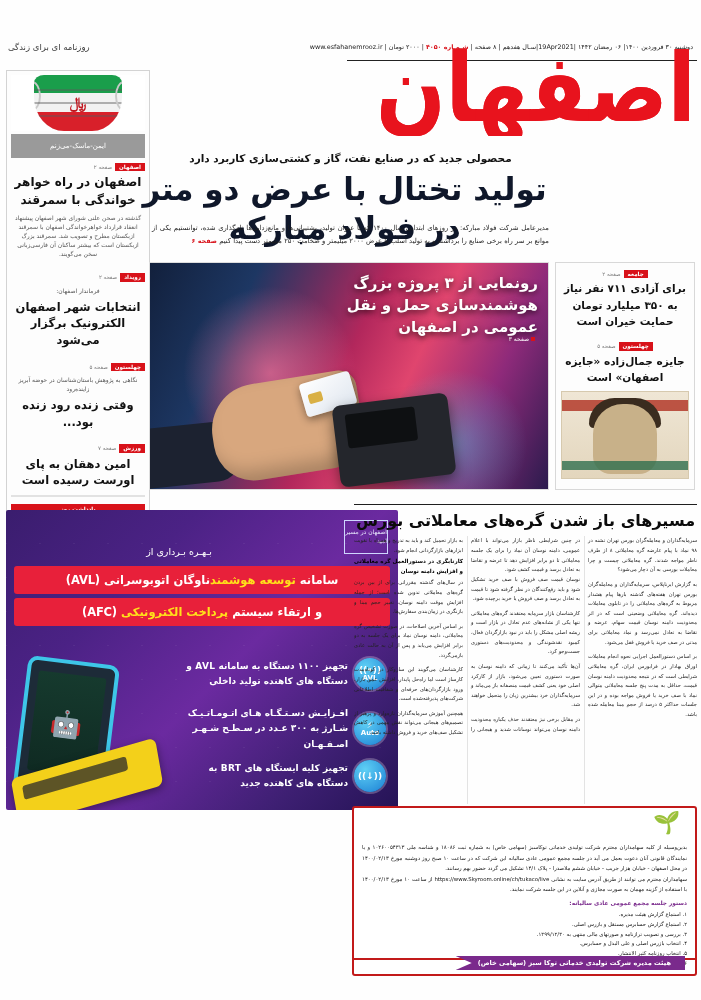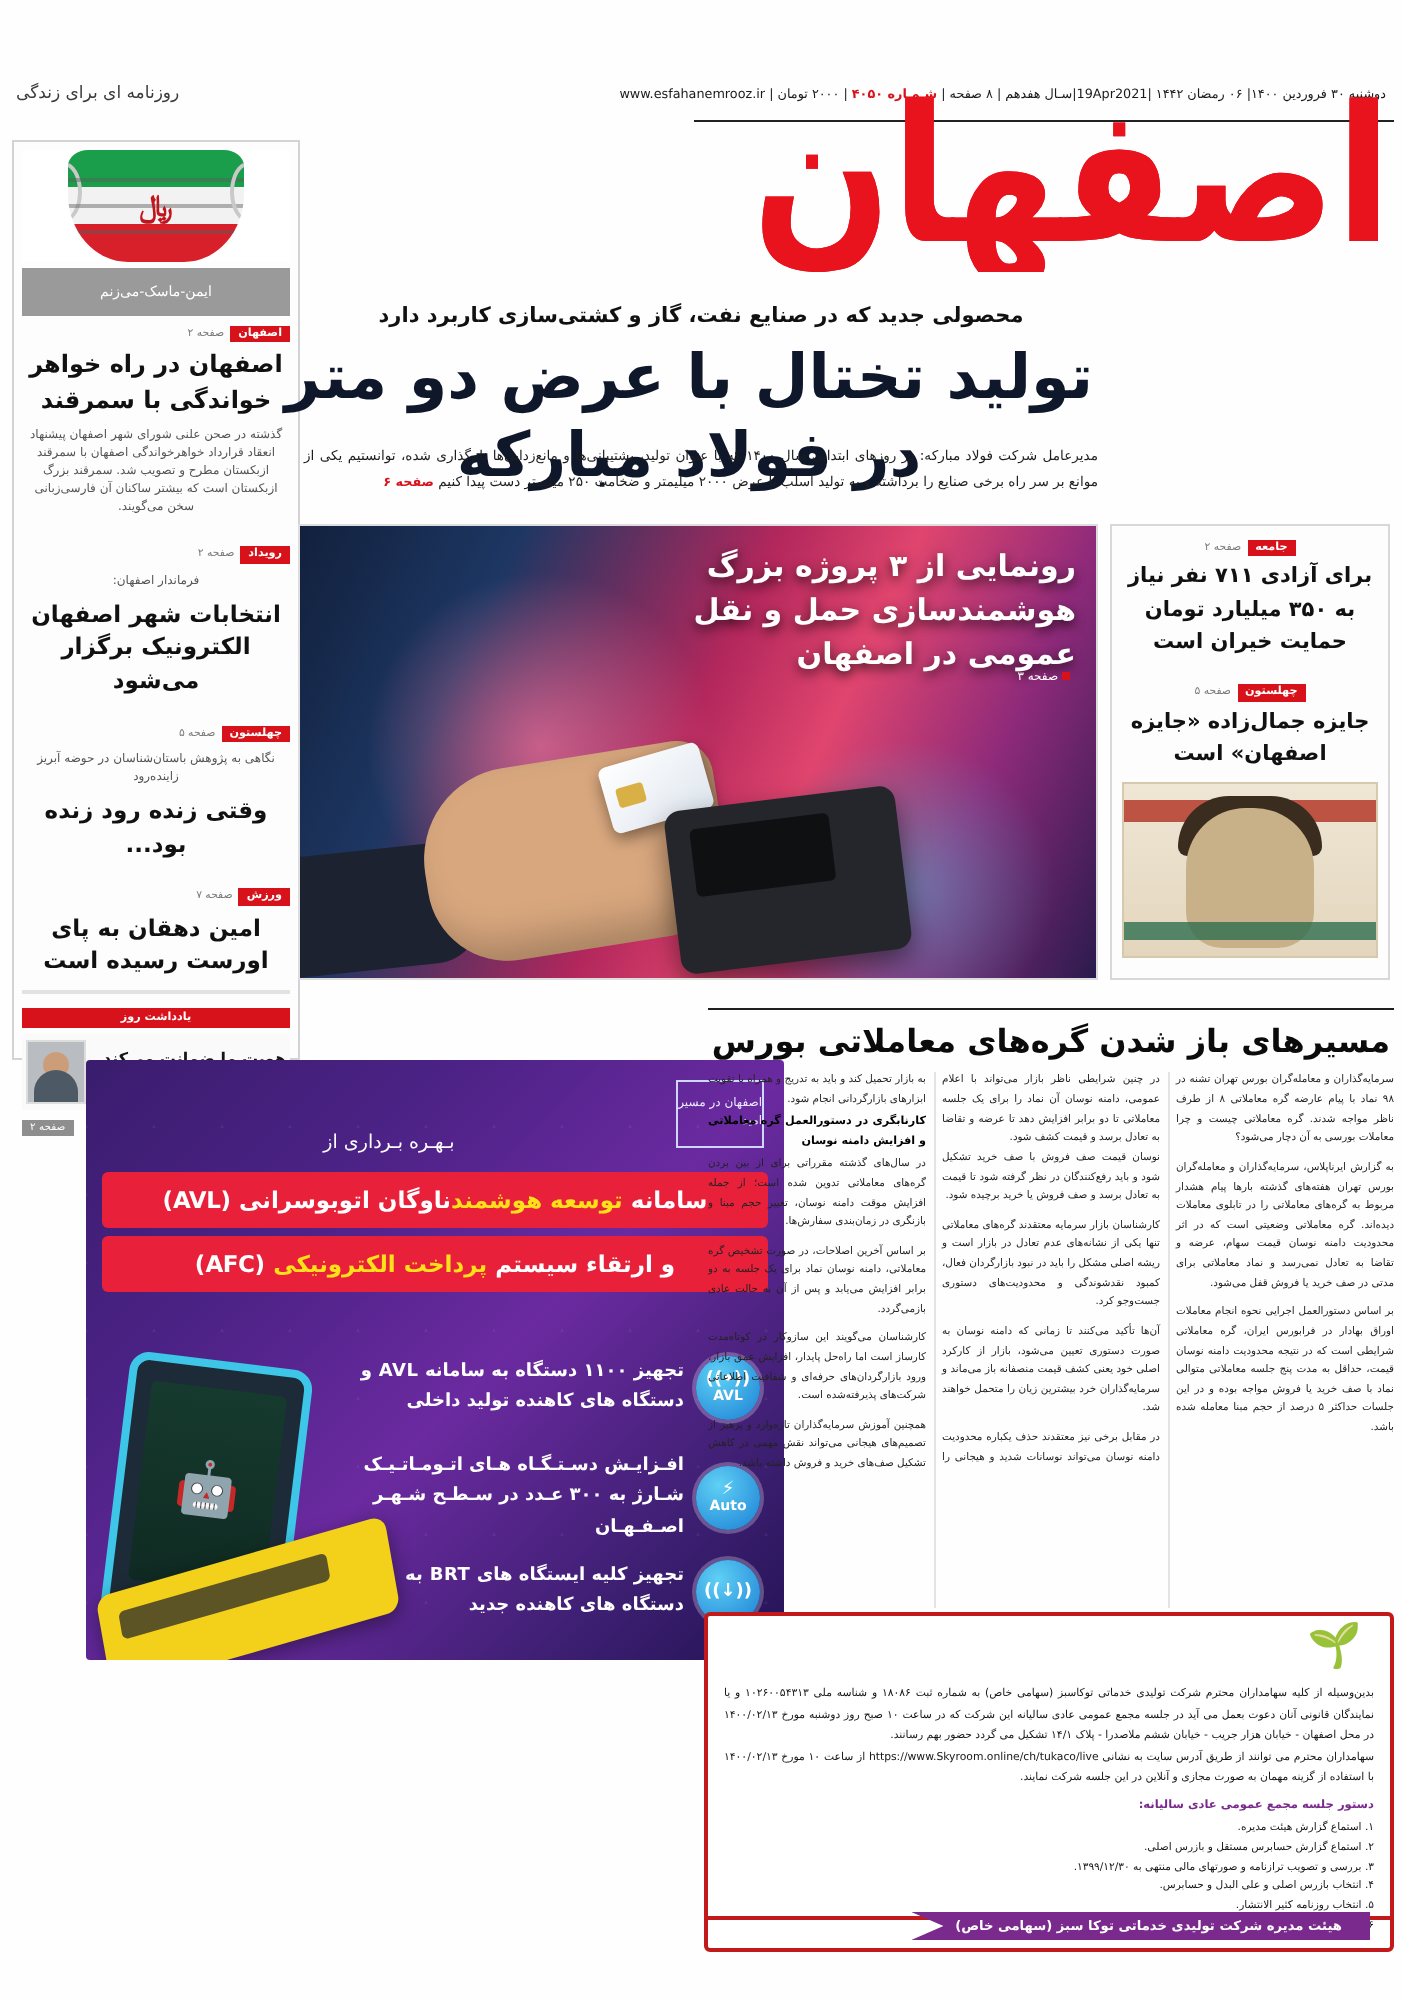--- a/index.html
+++ b/index.html
@@ -266,24 +266,24 @@
   .sr-book .band {
     position:absolute; left:0; right:0; top:8px; height: 11px; background:#b33a2a;
     opacity:.85;
   }
   .sr-book .band2 {
     position:absolute; left:0; right:0; bottom:8px; height: 9px; background:#2f6f4f; opacity:.8;
   }
 
   
   .ad-main {
-    position: absolute; left: 6px; top: 530px;
-    width: 349px; height: 300px;
+    position: absolute; left: 6px; top: 510px;
+    width: 392px; height: 300px;
     background: linear-gradient(135deg,#3a1d6e 0%, #4b2285 28%, #6b2aa0 55%, #3d1f72 82%, #241355 100%);
-    overflow: hidden; border-radius: 2px; margin-left: 37px;
+    overflow: hidden; border-radius: 2px;
   }
   .ad-main .grid-deco {
     position:absolute; inset:0;
     background-image:
       linear-gradient(60deg, rgba(255,255,255,.05) 1px, transparent 1px),
       linear-gradient(-60deg, rgba(255,255,255,.05) 1px, transparent 1px);
     background-size: 34px 34px;
   }
   .ad-badge {
     position:absolute; right: 10px; top: 10px;

